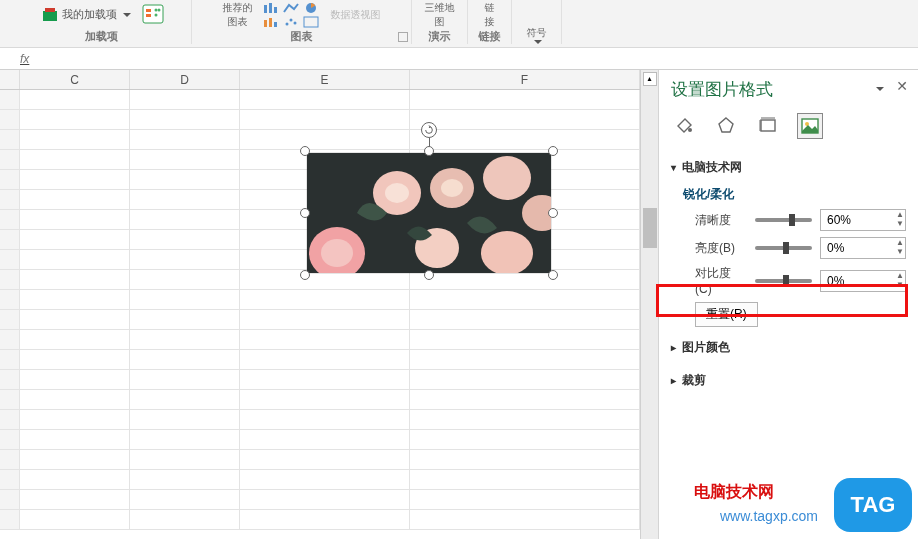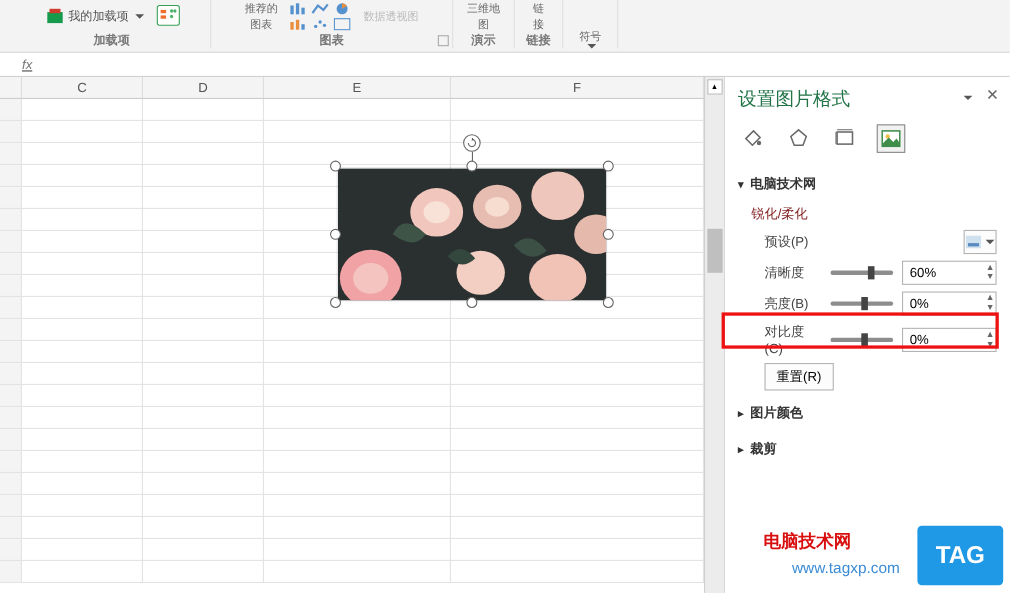--- a/index.html
+++ b/index.html
@@ -49,36 +49,36 @@
 .pane { width:260px; border-left:1px solid #d4d4d4; background:#fff; padding:8px 12px; position:relative; }
 .pane-title { color:#217346; font-size:17px; font-weight:normal; margin-bottom:12px; }
 .pane-close { position:absolute; top:8px; right:10px; font-size:14px; color:#666; }
 .pane-dd { position:absolute; top:10px; right:34px; }
 .tabs { display:flex; gap:16px; margin-bottom:16px; }
 .tab { width:26px;height:26px; display:flex;align-items:center;justify-content:center; border-bottom:2px solid transparent; }
 .tab.active{ border:1px solid #888; background:#f1f1f1;}
 .section { margin-bottom:8px; }
 .sec-head { display:flex; align-items:center; color:#333; font-weight:bold; font-size:12px; padding:4px 0; cursor:pointer;}
 .sec-head .chev{ margin-right:6px; font-size:10px;}
-.sub { font-size:12px; color:#7f1d1d; margin:6px 0 6px 12px; }
+.sub { font-size:12px; color:#0c4a6e; margin:6px 0 6px 12px;font-weight:bold; }
 .ctrl-row { display:flex; align-items:center; margin:6px 0 6px 24px; gap:8px; font-size:12px; color:#444; }
 .ctrl-label{ width:62px; }
 .preset-btn { width:30px;height:22px;border:1px solid #b3b3b3;background:#fcfcfc; display:flex;align-items:center;justify-content:center;}
 .preset-btn .dropdown-arrow{margin-left:4px;}
 .slider{ width:68px; height:4px; background:#8d8d8d; position:relative; border-radius:2px; }
 .slider .sthumb{position:absolute; top:-4px; width:6px;height:12px;background:#444;}
 .numinput{ width:86px; height:22px; border:1px solid #b3b3b3; padding:2px 18px 2px 6px; font-size:12px; position:relative; background:#fff;}
 .spin{position:absolute; right:2px; top:1px; font-size:8px; color:#666; line-height:9px;}
 .reset-btn{ margin-left:24px; padding:3px 10px; border:1px solid #b3b3b3; background:#fcfcfc; font-size:12px;}
 .highlight { position:absolute; border:3px solid #e11; }
 
 
 .wm1{position:absolute;left:694px;top:472px;font-size:16px;color:#d90f0f;font-weight:bold;margin-top:10px;}
 .wm2{position:absolute;left:720px;top:508px;font-size:14px;color:#3b8cd6;}
-.tagbox{position:absolute;left:834px;top:478px;width:78px;height:54px;background:#1f99e6;border-radius:4px;color:#fff;display:flex;align-items:center;justify-content:center;font-size:22px;font-weight:bold;}
+.tagbox{position:absolute;left:834px;top:478px;width:78px;height:54px;background:#1f99e6;border-radius:16px;color:#fff;display:flex;align-items:center;justify-content:center;font-size:22px;font-weight:bold;}
 
 svg{display:block;}
 </style>
 </head>
 <body>
 
 <div class="ribbon">
   <div class="rgroup" style="width:180px;position:relative;">
     <div class="rgroup-items">
       <div class="rbtn" style="flex-direction:row;gap:4px;">
@@ -408,31 +408,20 @@
       </div>
     </div>
 
     <div class="section">
       <div class="sec-head">
         <span class="chev">▾</span>
         <span>电脑技术网</span>
       </div>
 
       <div class="sub">锐化/柔化</div>
-      <div class="ctrl-row">
-        <span class="ctrl-label">预设(P)</span>
-        <div style="flex:1"></div>
-        <div class="preset-btn">
-          <svg width="14" height="12">
-              <rect width="14" height="12" fill="#cfe0ee"></rect>
-              <rect x="2" y="7" width="10" height="3" fill="#5a8bbf"></rect>
-            </svg>
-          <span class="dropdown-arrow"></span>
-        </div>
-      </div>
 
       <div class="ctrl-row">
         <span class="ctrl-label">清晰度</span>
         <div class="slider">
             <div class="sthumb" style="left:60%"></div>
           </div>
         <div style="position:relative;">
           <input class="numinput" value="60%" style="">
           <div class="spin">▲<br>▼</div>
         </div>

